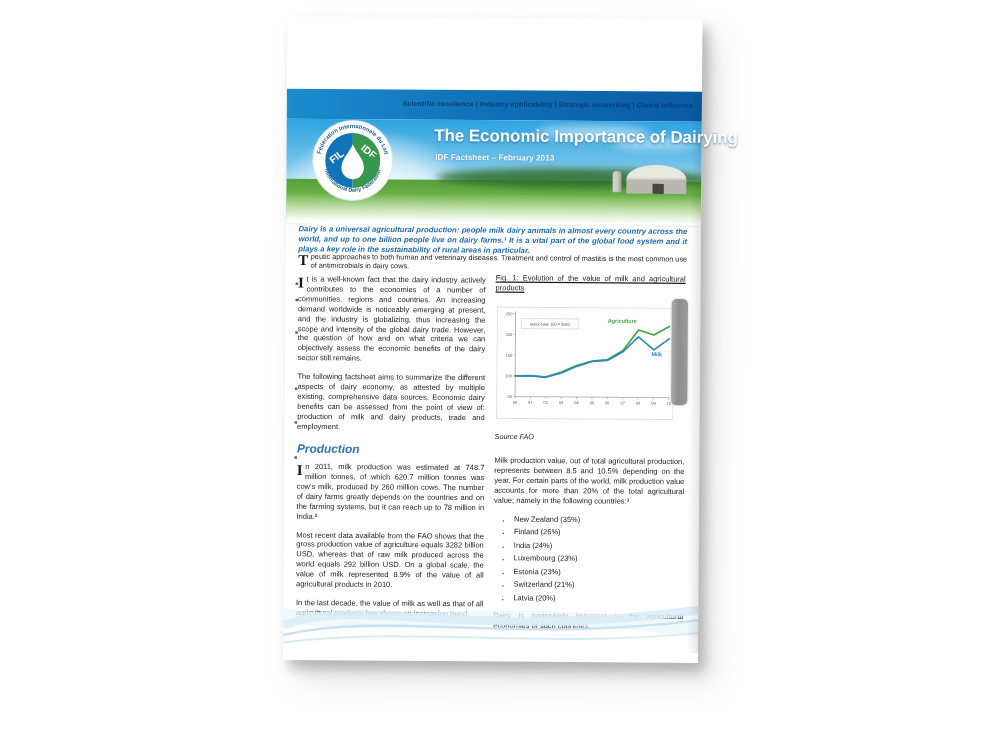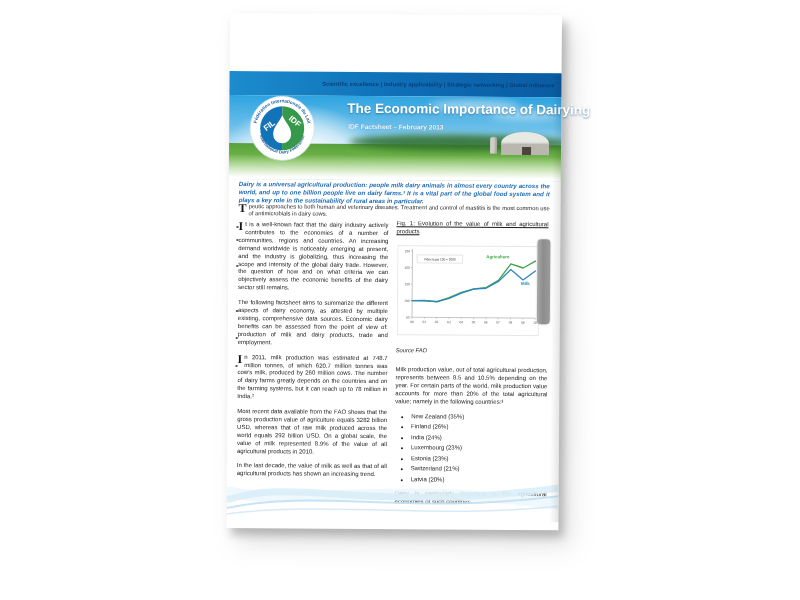--- a/index.html
+++ b/index.html
@@ -115,20 +115,21 @@
 
   <div class="intro">Dairy is a universal agricultural production: people milk dairy animals in almost every country across the world, and up to one billion people live on dairy farms.¹ It is a vital part of the global food system and it plays a key role in the sustainability of rural areas in particular.</div>
 
   <div class="overlay-note">
     <span class="dropcap">T</span><span>peutic approaches to both human and veterinary diseases. Treatment and control of mastitis is the most common use of antimicrobials in dairy cows.</span>
   </div>
 
   <div class="col col-left">
     <p><span class="dropcap">I</span><span>t is a well-known fact that the dairy industry actively contributes to the economies of a number of communities, regions and countries. An increasing demand worldwide is noticeably emerging at present, and the industry is globalizing, thus increasing the scope and intensity of the global dairy trade. However, the question of how and on what criteria we can objectively assess the economic benefits of the dairy sector still remains.</span></p>
     <p>The following factsheet aims to summarize the different aspects of dairy economy, as attested by multiple existing, comprehensive data sources. Economic dairy benefits can be assessed from the point of view of: production of milk and dairy products, trade and employment.</p>
+    <div class="section-heading">Production</div>
     <p><span class="dropcap">I</span><span>n 2011, milk production was estimated at 748.7 million tonnes, of which 620.7 million tonnes was cow's milk, produced by 260 million cows. The number of dairy farms greatly depends on the countries and on the farming systems, but it can reach up to 78 million in India.²</span></p>
     <p>Most recent data available from the FAO shows that the gross production value of agriculture equals 3282 billion USD, whereas that of raw milk produced across the world equals 292 billion USD. On a global scale, the value of milk represented 8.9% of the value of all agricultural products in 2010.</p>
     <p>In the last decade, the value of milk as well as that of all agricultural products has shown an increasing trend.</p>
   </div>
 
   <div class="col col-right">
     <p class="fig-caption"><span>Fig. 1: Evolution of the value of milk and agricultural products</span></p>
     <div class="figure-box">
       <svg id="fig1" viewBox="0 0 150 95" width="142" height="94">
           <rect x="0.5" y="0.5" width="149" height="94" fill="#ffffff" stroke="#d4d4d4" stroke-width="0.6"></rect>

